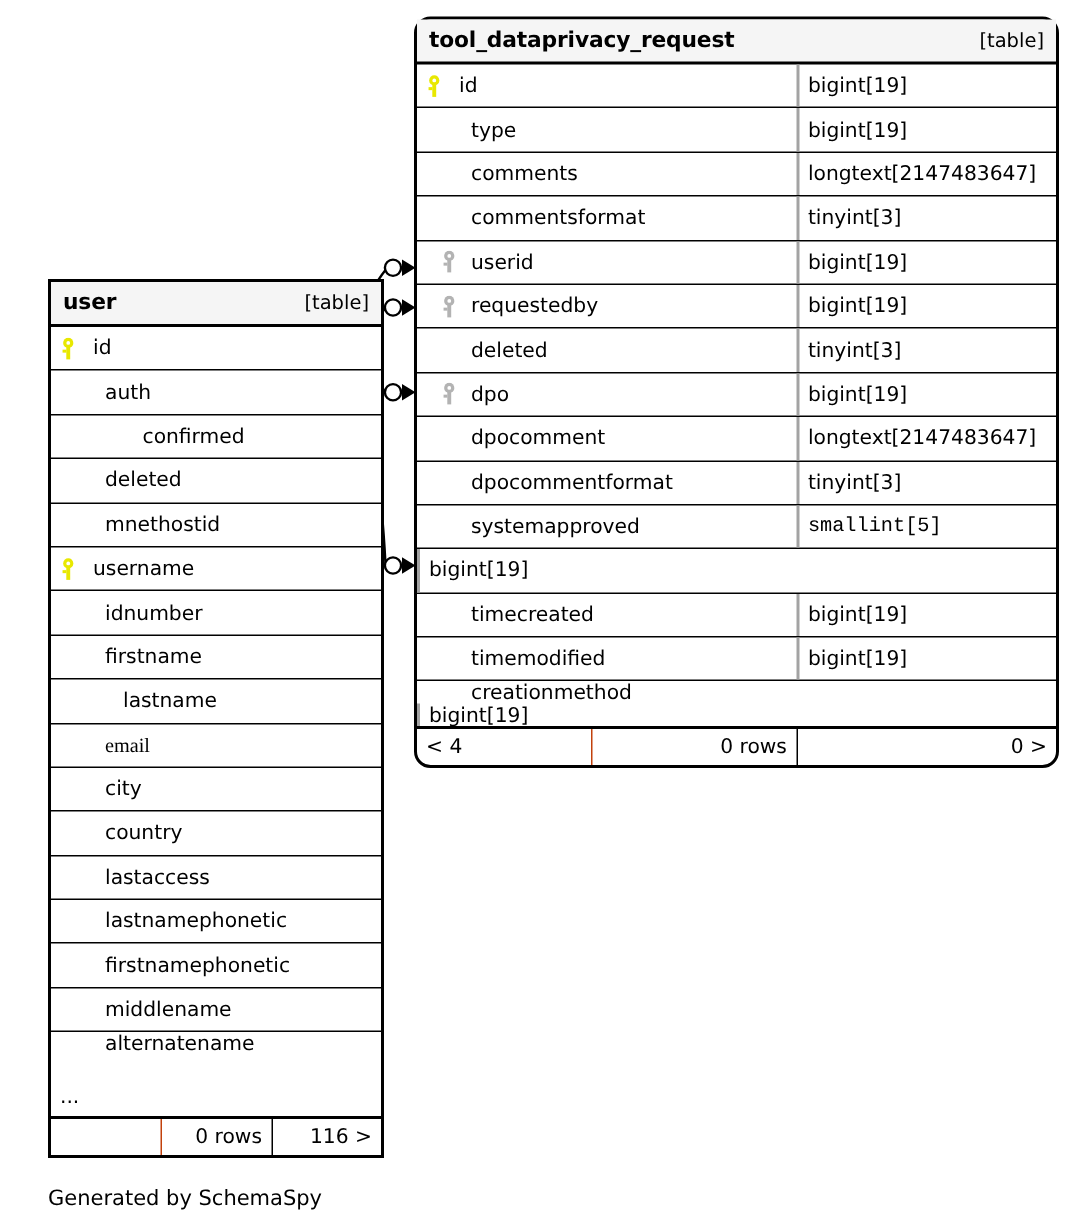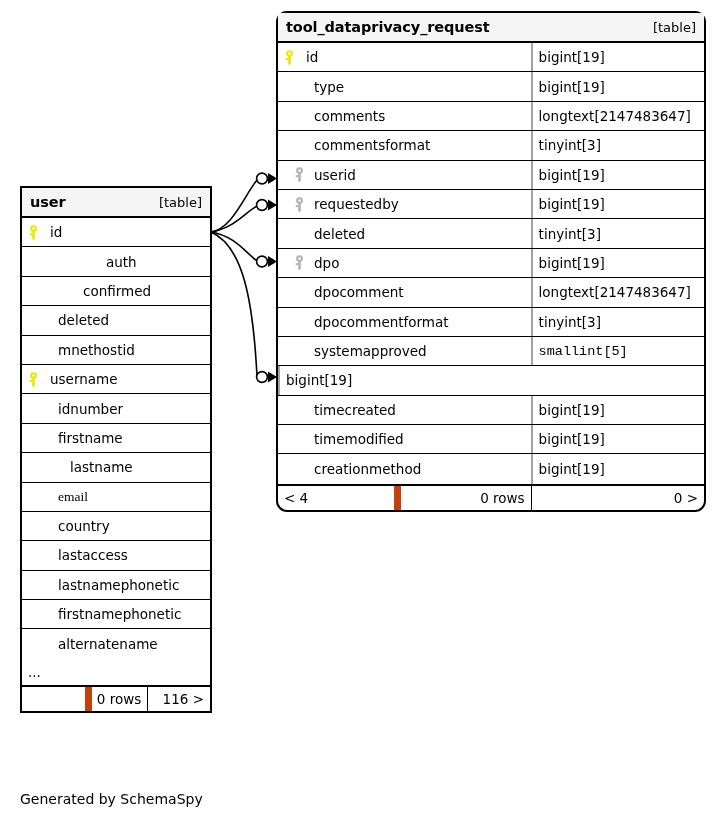--- a/index.html
+++ b/index.html
@@ -45,20 +45,21 @@
   }
 
   .tbl-row {
     display: flex;
     height: 29.4px;
     border-bottom: 1px solid #000000;
     box-sizing: border-box;
   }
   .tbl-row:last-of-type {
     border-bottom: none;
+    flex-direction: column;
   }
 
   .cell-name {
     position: relative;
     display: flex;
     align-items: center;
     box-sizing: border-box;
     overflow: hidden;
     white-space: nowrap;
   }
@@ -104,21 +105,21 @@
   }
   .foot-cell {
     display: flex;
     align-items: center;
     font-size: 13.5px;
     box-sizing: border-box;
     overflow: hidden;
     white-space: nowrap;
   }
   .foot-left   { justify-content: flex-start; padding-left: 6px; }
-  .foot-mid    { justify-content: flex-end; padding-right: 6px; border-left: 7px solid #c2410c; }
+  .foot-mid    { justify-content: flex-end; padding-right: 6px; border-left: 1px solid #c2410c; }
   .foot-right  { justify-content: flex-end; padding-right: 6px; border-left: 1px solid #000000; }
 
   .ellipsis-row {
     display: flex;
     align-items: center;
     height: 26px;
     border-bottom: none;
     padding-left: 6px;
     font-size: 13.5px;
     box-sizing: border-box;
@@ -156,41 +157,41 @@
     <circle cx="262" cy="377" r="5.4"></circle>
   </g>
   <g fill="#000000">
     <polygon points="268,173 277,178.5 268,184"></polygon>
     <polygon points="268,199.5 277,205 268,210.5"></polygon>
     <polygon points="268,256 277,261.5 268,267"></polygon>
     <polygon points="268,371.5 277,377 268,382.5"></polygon>
   </g>
 </svg>
 
-<div class="er-table" id="tbl-user" style="left:20px; top:186px; width:192px;">
+<div class="er-table" id="tbl-user" style="left:32px; top:186px; width:224px;">
   <div class="tbl-header">
     <span class="tbl-title">user</span>
     <span class="tbl-kind">[table]</span>
   </div>
   <div id="user-cols">
       <div class="tbl-row">
         <div class="cell-name" style="width: 100%;">
           <span class="keyslot">
             <svg class="keyicon" width="11" height="15" viewBox="0 0 11 15" aria-hidden="true">
               <circle cx="5.5" cy="3.6" r="3.4" fill="#e8e800"></circle>
               <circle cx="5.5" cy="3.6" r="1.25" fill="#ffffff"></circle>
               <rect x="4.2" y="5.4" width="2.6" height="9.2" fill="#e8e800"></rect>
               <rect x="1.7" y="8.1" width="2.6" height="2.0" fill="#e8e800"></rect>
             </svg>
           </span>
           <span class="colname">id</span>
         </div>
       </div>
       <div class="tbl-row">
-        <div class="cell-name" style="width: 100%; padding-left: 48px;">
+        <div class="cell-name" style="width: 100%;">
           <span class="keyslot indent"></span>
           <span class="colname">auth</span>
         </div>
       </div>
       <div class="tbl-row">
         <div class="cell-name" style="width: 100%; margin-left: 25px;">
           <span class="keyslot indent"></span>
           <span class="colname">confirmed</span>
         </div>
       </div>
@@ -239,39 +240,51 @@
       </div>
       <div class="tbl-row">
         <div class="cell-name" style="width: 100%; font-family: Liberation Serif, serif;">
           <span class="keyslot indent"></span>
           <span class="colname">email</span>
         </div>
       </div>
       <div class="tbl-row">
         <div class="cell-name" style="width: 100%;">
           <span class="keyslot indent"></span>
+          <span class="colname">city</span>
+        </div>
+      </div>
+      <div class="tbl-row">
+        <div class="cell-name" style="width: 100%;">
+          <span class="keyslot indent"></span>
           <span class="colname">country</span>
         </div>
       </div>
       <div class="tbl-row">
         <div class="cell-name" style="width: 100%;">
           <span class="keyslot indent"></span>
           <span class="colname">lastaccess</span>
         </div>
       </div>
       <div class="tbl-row">
         <div class="cell-name" style="width: 100%;">
           <span class="keyslot indent"></span>
           <span class="colname">lastnamephonetic</span>
         </div>
       </div>
       <div class="tbl-row">
         <div class="cell-name" style="width: 100%;">
           <span class="keyslot indent"></span>
           <span class="colname">firstnamephonetic</span>
+        </div>
+      </div>
+      <div class="tbl-row">
+        <div class="cell-name" style="width: 100%;">
+          <span class="keyslot indent"></span>
+          <span class="colname">middlename</span>
         </div>
       </div>
       <div class="tbl-row">
         <div class="cell-name" style="width: 100%;">
           <span class="keyslot indent"></span>
           <span class="colname">alternatename</span>
         </div>
       </div>
     </div>
   <div class="ellipsis-row">...</div>
@@ -418,13 +431,13 @@
         <div class="cell-type" style="width: 40.7%;">bigint[19]</div>
       </div>
     </div>
   <div class="tbl-foot">
     <div class="foot-cell foot-left" style="width:27.2%">&lt; 4</div>
     <div class="foot-cell foot-mid" style="width:32.1%">0 rows</div>
     <div class="foot-cell foot-right" style="width:40.7%">0 &gt;</div>
   </div>
 </div>
 
-<div class="caption" style="left:20px; top:791px;">Generated by SchemaSpy</div>
+<div class="caption" style="left:32px; top:791px;">Generated by SchemaSpy</div>
 
 </body></html>

